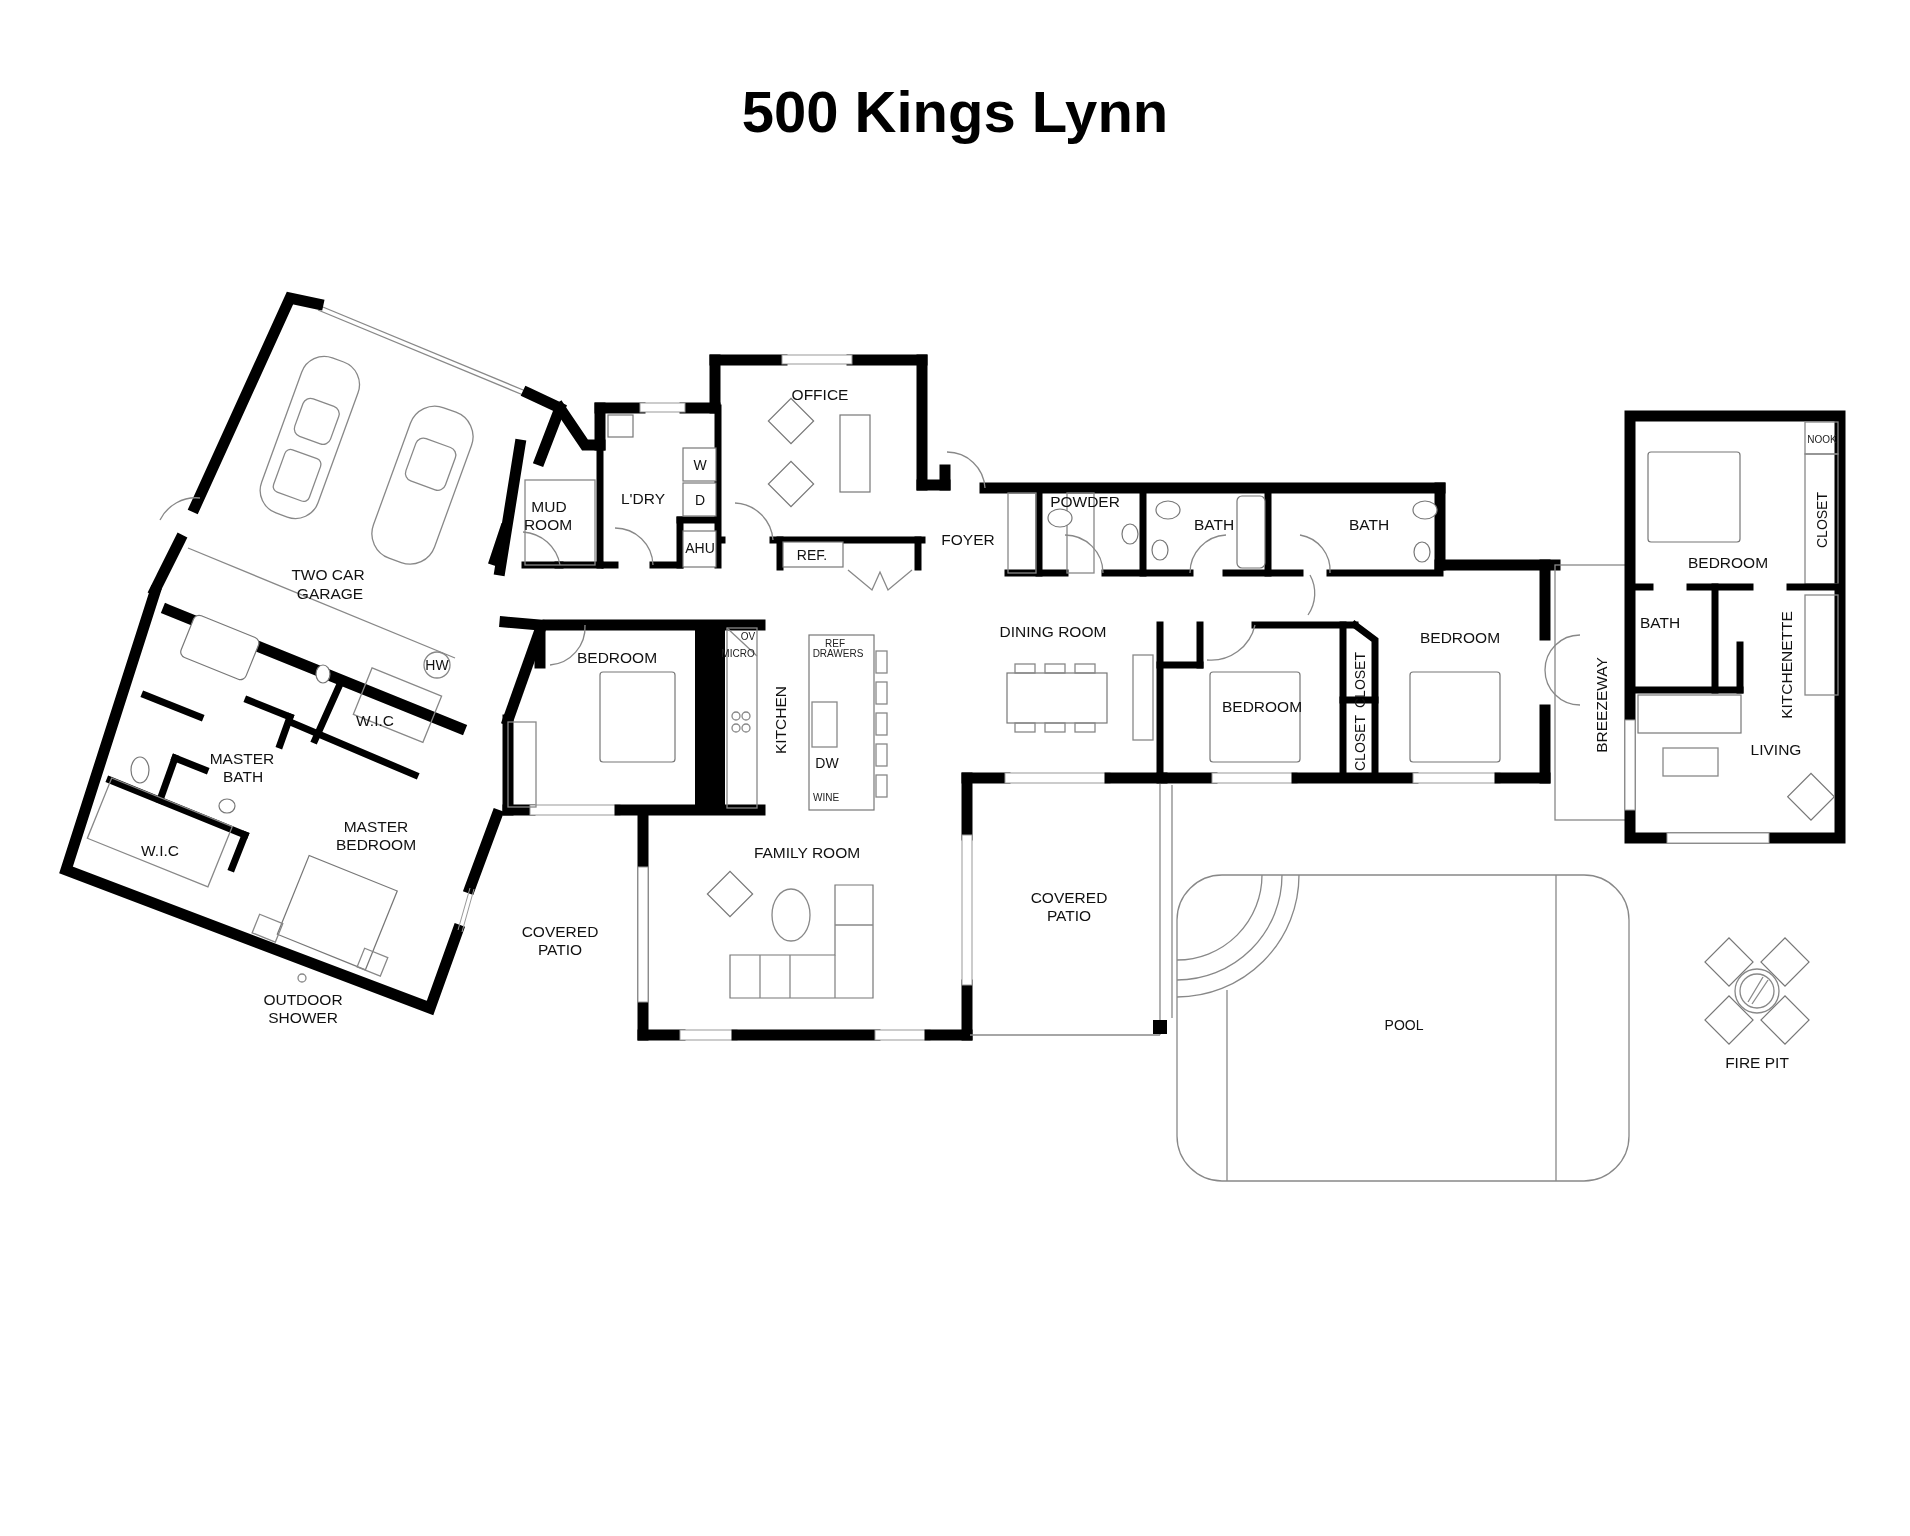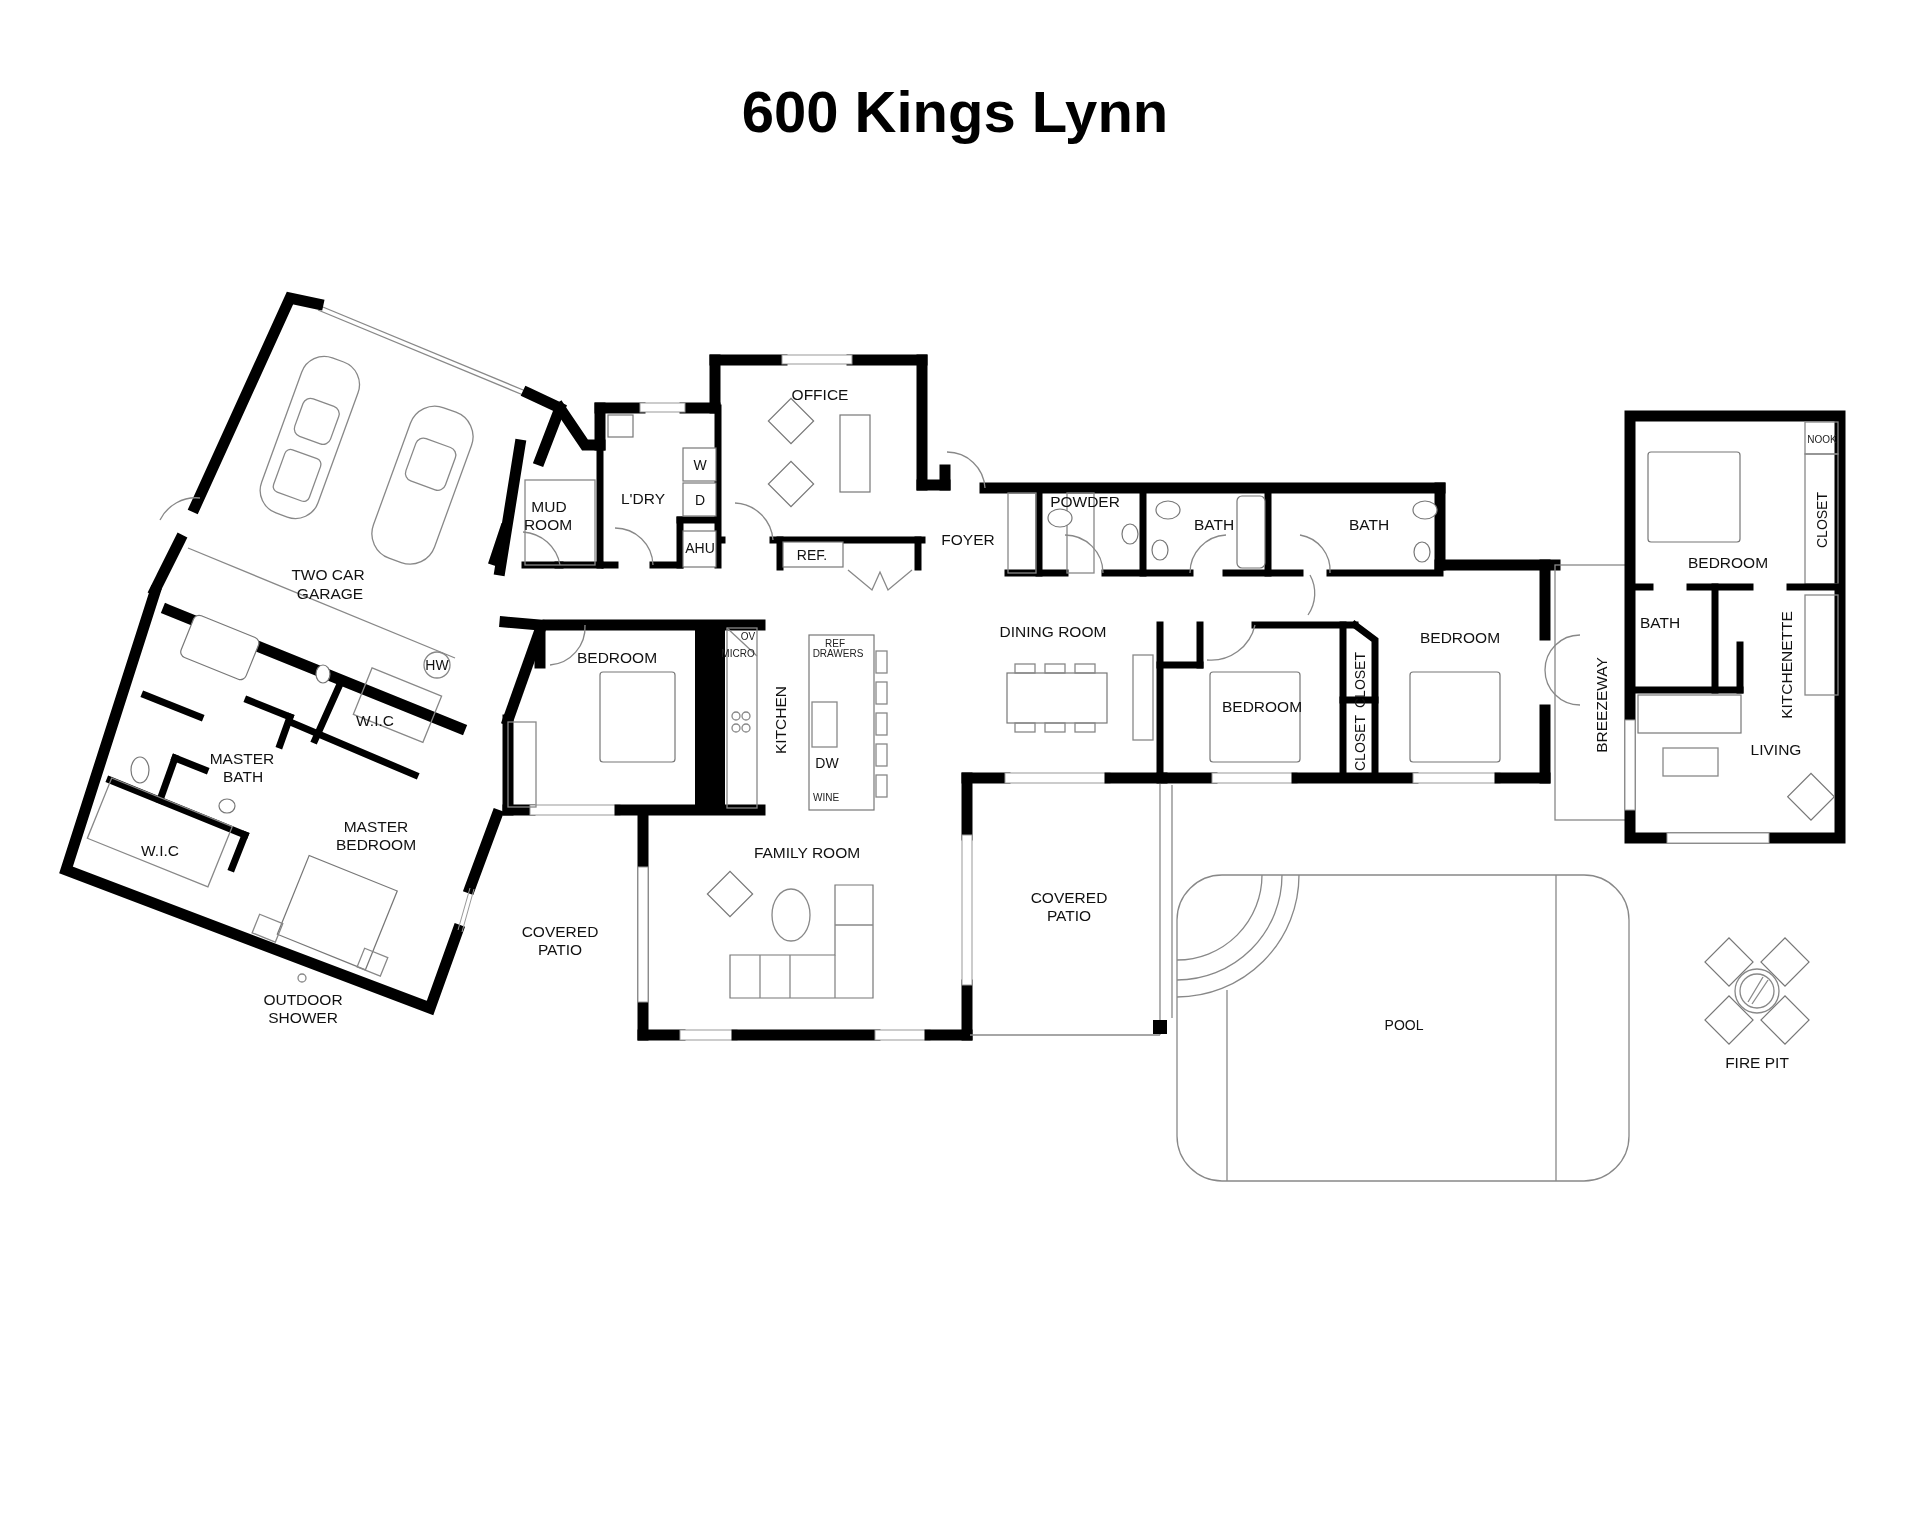--- a/index.html
+++ b/index.html
@@ -11,21 +11,21 @@
   .thin{stroke:#888;stroke-width:1.3;fill:none;}
   .fx{stroke:#777;stroke-width:1.2;fill:#fff;}
   .win{stroke:#999;stroke-width:1;fill:#fff;}
   .lbl{font-family:"Liberation Sans",sans-serif;font-size:15.5px;fill:#111;text-anchor:middle;}
   .lbls{font-family:"Liberation Sans",sans-serif;font-size:10px;fill:#222;text-anchor:middle;}
   .lblm{font-family:"Liberation Sans",sans-serif;font-size:14px;fill:#111;text-anchor:middle;}
 </style>
 </head>
 <body>
 
-<div id="title">600 Kings Lynn</div>
+<div id="title">500 Kings Lynn</div>
 
 <svg width="1910" height="1536" viewBox="0 0 1910 1536">
 
   <g>
     <polygon points="290,300 560,410 495,622 345,790 165,620" fill="#fff" stroke="none"></polygon>
 
     <line x1="318" y1="305" x2="528" y2="392" class="thin"></line>
     <line x1="318" y1="310" x2="528" y2="397" class="thin"></line>
 
     <polyline points="318,304 290,298 195,507" class="w"></polyline>

